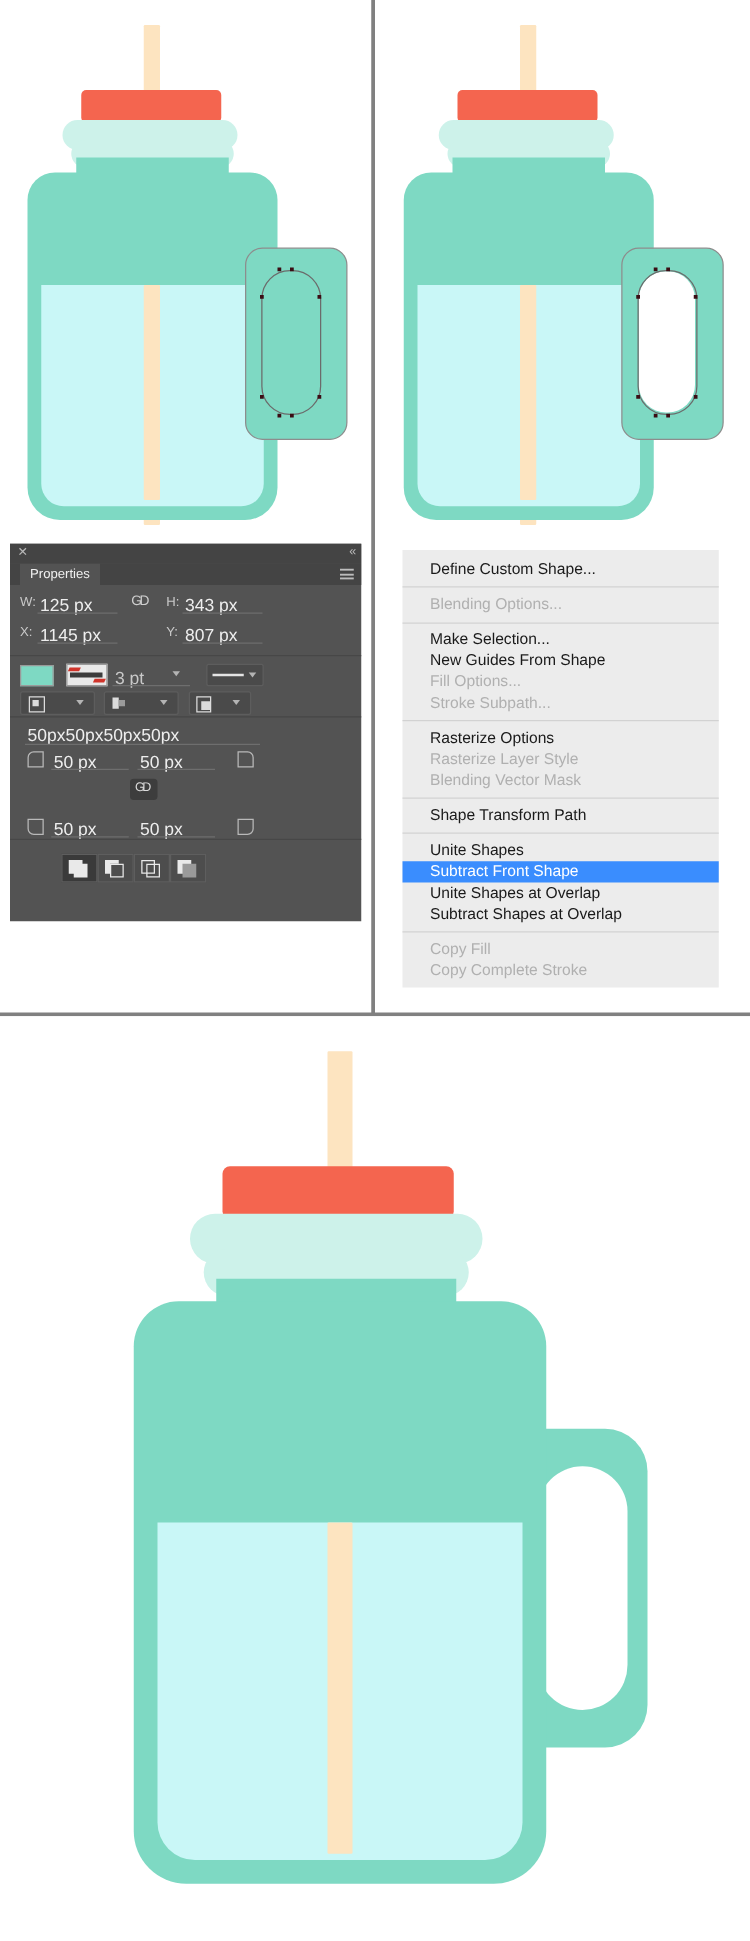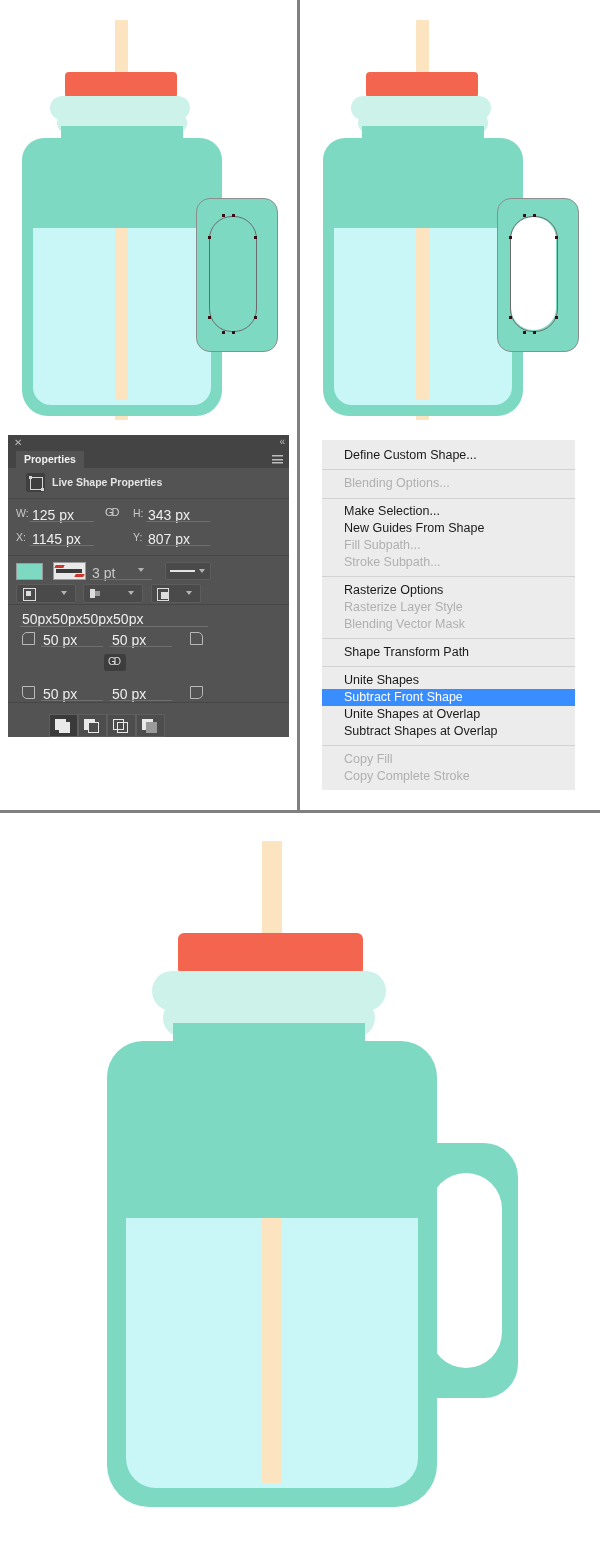--- a/index.html
+++ b/index.html
@@ -27,21 +27,21 @@
   .ps-panel{position:absolute;background:#535353;color:#d6d6d6;
             font-size:11px;}
   .ps-titlebar{position:relative;height:16px;background:#444444;}
   .ps-close{position:absolute;left:6px;top:2px;font-size:10px;color:#b9b9b9;
             line-height:12px;}
   .ps-collapse{position:absolute;right:5px;top:1px;font-size:10px;color:#b9b9b9;
             line-height:12px;letter-spacing:-1px;}
   .ps-tabbar{position:relative;height:17px;background:#444444;}
   .ps-tab{position:absolute;left:8px;top:0;height:17px;line-height:17px;
           padding:0 8px;background:#535353;color:#f0f0f0;font-size:10.5px;
-          font-weight:bold;}
+          font-weight:normal;}
   .ps-burger{position:absolute;right:6px;top:4px;width:11px;height:9px;
           background:
             linear-gradient(#bdbdbd,#bdbdbd) 0 0/11px 1.5px no-repeat,
             linear-gradient(#bdbdbd,#bdbdbd) 0 3.5px/11px 1.5px no-repeat,
             linear-gradient(#bdbdbd,#bdbdbd) 0 7px/11px 1.5px no-repeat;}
   .ps-header{position:relative;height:30px;border-bottom:1px solid #474747;}
   .ps-header-ico{position:absolute;left:18px;top:5px;width:19px;height:19px;
         background:#3f3f3f;border-radius:2px;}
   .ps-header-ico .sq{position:absolute;left:4px;top:4px;width:11px;height:11px;
         border:1px solid #d6d6d6;}
@@ -170,26 +170,20 @@
   <div class="ps-titlebar">
     <span class="ps-close">✕</span>
     <span class="ps-collapse">«</span>
   </div>
 
   <div class="ps-tabbar">
     <div class="ps-tab">Properties</div>
     <div class="ps-burger"></div>
   </div>
 
-  <div class="ps-header">
-    <div class="ps-header-ico">
-      <div class="sq"></div>
-    </div>
-    <div class="ps-header-label">Live Shape Properties</div>
-  </div>
 
   <div class="ps-sect" style="height:56px;">
     <span class="lbl" style="left:8px;top:8px;">W:</span>
     <span class="fieldval" style="left:24px;top:8px;">125 px</span>
     <span class="fieldline" style="left:22px;top:22px;width:64px;"></span>
 
     <span class="linkico" style="left:97px;top:7px;">GD</span>
 
     <span class="lbl" style="left:125px;top:8px;">H:</span>
     <span class="fieldval" style="left:140px;top:8px;">343 px</span>
@@ -291,21 +285,21 @@
 <div class="menu" style="left:322px;top:440px;width:253px;height:350px;text-align:center;">
 
   <div class="mi" style="top:8px;">Define Custom Shape...</div>
   <div class="sep" style="top:29px;"></div>
 
   <div class="mi dis" style="top:36px;">Blending Options...</div>
   <div class="sep" style="top:58px;"></div>
 
   <div class="mi" style="top:64px;">Make Selection...</div>
   <div class="mi" style="top:81px;">New Guides From Shape</div>
-  <div class="mi dis" style="top:98px;">Fill Subpath...</div>
+  <div class="mi dis" style="top:98px;">Fill Options...</div>
   <div class="mi dis" style="top:115px;">Stroke Subpath...</div>
   <div class="sep" style="top:136px;"></div>
 
   <div class="mi" style="top:143px;">Rasterize Options</div>
   <div class="mi dis" style="top:160px;">Rasterize Layer Style</div>
   <div class="mi dis" style="top:177px;">Blending Vector Mask</div>
   <div class="sep" style="top:198px;"></div>
 
   <div class="mi" style="top:205px;">Shape Transform Path</div>
   <div class="sep" style="top:226px;"></div>

